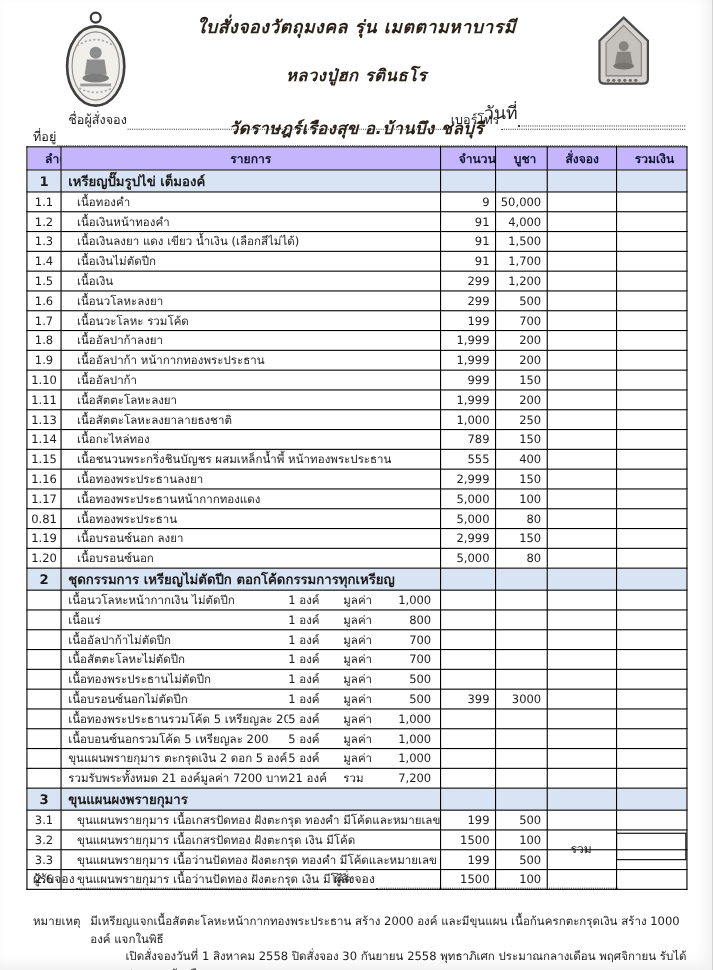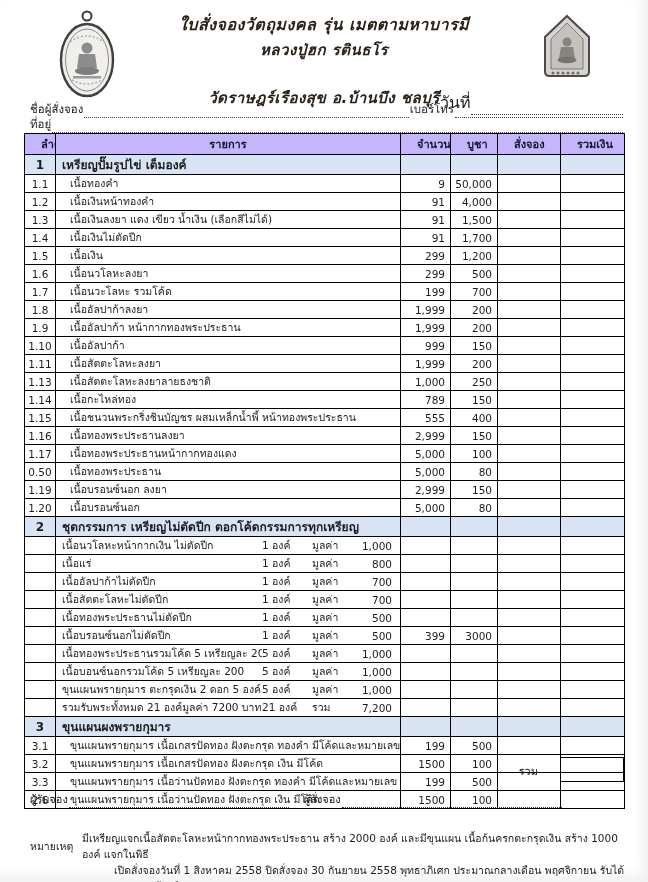--- a/index.html
+++ b/index.html
@@ -9,27 +9,27 @@
     position:relative; width:648px; height:882px; background:#ffffff;
     margin:0 auto; overflow:hidden; color:#1c1c1c;
     box-shadow: inset -6px -6px 12px rgba(0,0,0,0.06);
   }
   
   .header { position:relative; height:128px; }
   .medal { position:absolute; left:50px; top:8px; }
   .amulet { position:absolute; left:536px; top:14px; }
   .titles { position:absolute; left:140px; right:140px; top:12px; text-align:center; }
   .title-line { font-weight:bold; font-style:italic; color:#2a2118; letter-spacing:0.5px; }
-  .t1 { font-size:16px; margin-bottom:1px; }
+  .t1 { font-size:16px; margin-bottom:20px; }
   .t2 { font-size:15px; margin-bottom:24px; }
   .t3 { font-size:15px; }
   .date-row { position:absolute; left:440px; right:24px; top:90px; display:flex; align-items:flex-end; font-size:16px; }
   .dots { flex:1; border-bottom:1.5px dotted #3c3c3c; height:13px; margin:0 1px; }
   .form-line { position:absolute; left:30px; right:24px; display:flex; align-items:flex-end; font-size:11.5px; }
-  .fl-name { top:100px; }
+  .fl-name { top:100px;margin-left:32px; }
   .fl-addr { top:115px; }
   .lbl { white-space:nowrap; }
   
   table.order { position:absolute; left:24px; top:133px; width:600px; border-collapse:collapse; table-layout:fixed; }
   table.order td, table.order th { border:1px solid #000; overflow:hidden; white-space:nowrap; }
   tr.head th { background:#c4b5fd; color:#101430; font-size:11px; font-weight:bold; height:21px; padding:0 16px; }
   tr.section td { background:#d8e4f4; height:20px; font-weight:bold; font-size:12px; }
   tr.section .sec-no { text-align:center; }
   tr.section .sec-title { padding-left:6px; font-size:12px; }
   tr.item td, tr.detail td, tr.summary td { height:16px; font-size:10.5px; }
@@ -43,21 +43,21 @@
   .dflex .d-value { width:44px; text-align:right; padding-right:8px; }
   
   .grand { position:absolute; left:24px; top:758px; width:600px; height:25px; display:flex; align-items:center; justify-content:flex-end; font-size:11px; }
   .grand .g-label { margin-right:22px; }
   .grand .g-box { width:64px; height:25px; border:1px solid #000; margin-top:-2px; }
   
   .sign-row { position:absolute; left:30px; right:70px; top:790px; display:flex; align-items:flex-end; font-size:11px; }
   .sign-row .dots { max-width:220px; }
   .purpose { position:absolute; left:30px; top:812px; font-size:11px; }
   .notes { position:absolute; left:30px; right:20px; top:830px; font-size:10.5px; line-height:16px; }
-  .note-l1 { display:flex;align-items:center; }
+  .note-l1 { display:flex; }
   .note-label { width:52px; flex:none; }
   .note-ind1 { padding-left:70px; }
   .note-ind2 { padding-left:84px; }
   svg { display:block; }
 </style>
 </head>
 <body>
 
 <div class="page">
 
@@ -265,21 +265,21 @@
         </tr>
         <tr class="item">
           <td class="c-id">1.17</td>
           <td class="c-desc">เนื้อทองพระประธานหน้ากากทองแดง</td>
           <td class="c-num">5,000</td>
           <td class="c-num">100</td>
           <td></td>
           <td></td>
         </tr>
         <tr class="item">
-          <td class="c-id">0.50</td>
+          <td class="c-id">0.81</td>
           <td class="c-desc">เนื้อทองพระประธาน</td>
           <td class="c-num">5,000</td>
           <td class="c-num">80</td>
           <td></td>
           <td></td>
         </tr>
         <tr class="item">
           <td class="c-id">1.19</td>
           <td class="c-desc">เนื้อบรอนซ์นอก ลงยา</td>
           <td class="c-num">2,999</td>

